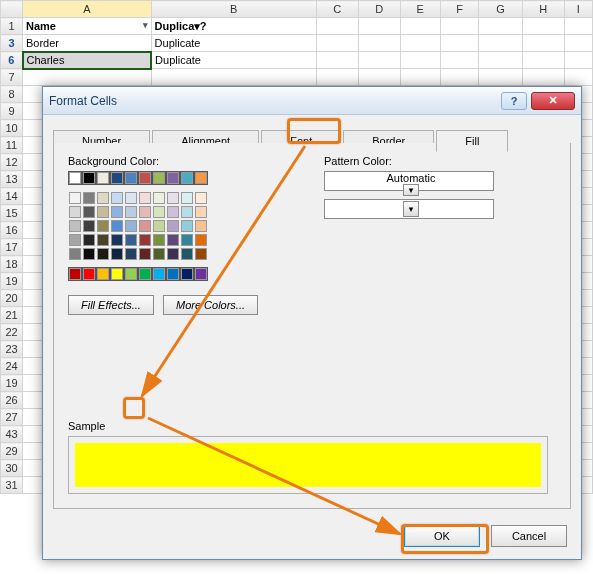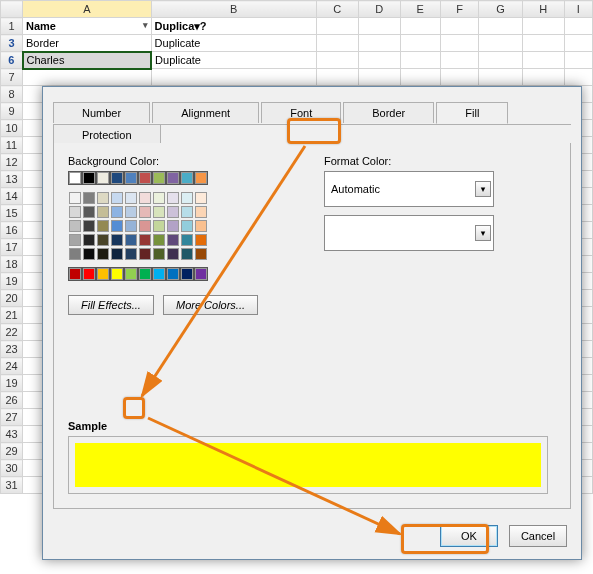--- a/index.html
+++ b/index.html
@@ -43,29 +43,29 @@
   .wide-btn { display:block; width:170px; height:20px; margin:0 0 6px 0; border:1px solid #8a8a8a; background:linear-gradient(#fdfdfd,#e3e3e3); text-align:center; line-height:18px; cursor:pointer; }
   .mid-btn { display:inline-block; padding:3px 12px; border:1px solid #8a8a8a; background:linear-gradient(#fdfdfd,#e3e3e3); cursor:pointer; margin-right:6px;font-style:italic; }
 
   .palette { }
   .pal-row { line-height:0; margin:0; }
   .sw { display:inline-block; width:12px; height:12px; margin:1px; border:1px solid #999; }
   .sw.edge { outline:1px solid #555; }
   .gap { height:6px; }
 
   .right-col { position:absolute; left:270px; top:12px; width:230px; }
-  .combo { width:170px; height:36px; border:1px solid #8a8a8a; background:#fff; display:flex; align-items:center; justify-content:space-between; padding:0 2px 1px 6px; margin-bottom:8px; }
+  .combo { width:170px; height:20px; border:1px solid #8a8a8a; background:#fff; display:flex; align-items:center; justify-content:space-between; padding:0 2px 1px 6px; margin-bottom:8px;flex-direction:column; }
   .combo .arrow { width:16px; height:16px; border:1px solid #8a8a8a; background:linear-gradient(#fdfdfd,#dcdcdc); display:flex; align-items:center; justify-content:center; font-size:9px; }
 
-  .sample-area { position:absolute; left:14px; right:22px; bottom:14px;font-weight:bold; }
+  .sample-area { position:absolute; left:14px; right:22px; bottom:14px; }
   .sample-box { border:1px solid #b0b0b0; height:58px; padding:6px; }
   .sample-inner { width:100%; height:100%; background:#ffff00; }
 
   .dlg-buttons { position:absolute; right:14px; bottom:12px; }
-  .push { display:inline-block; width:58px; height:22px; line-height:20px; text-align:center; border:1px solid #8a8a8a; background:linear-gradient(#fdfdfd,#e3e3e3); cursor:pointer; margin-left:8px; }
+  .push { display:inline-block; width:76px; height:22px; line-height:20px; text-align:center; border:1px solid #8a8a8a; background:linear-gradient(#fdfdfd,#e3e3e3); cursor:pointer; margin-left:8px; }
   .push.default { border:1px solid #3c7fb1; box-shadow: inset 0 0 0 1px #aee1f7; }
 
   
   .annot { position:absolute; border:3px solid #e87b17; border-radius:4px; pointer-events:none; box-shadow:0 0 2px rgba(0,0,0,0.3); }
   .annot-fill { left:287px; top:118px; width:54px; height:26px; }
   .annot-yellow { left:123px; top:397px; width:22px; height:22px; }
   .annot-ok { left:401px; top:524px; width:88px; height:30px; }
   svg.arrows { position:absolute; inset:0; pointer-events:none; }
 </style>
 </head>
@@ -423,20 +423,25 @@
           <td></td>
           <td></td>
           <td></td>
           <td></td>
         </tr>
       </tbody>
   </table>
 </div>
 
 <div class="dialog">
+  <div class="titlebar">
+    <span class="title">Format Cells</span>
+    <span class="tb-btn tb-help">?</span>
+    <span class="tb-btn tb-close">✕</span>
+  </div>
 
   <div class="tabstrip">
     <span class="tab">Number</span>
     <span class="tab">Alignment</span>
     <span class="tab">Font</span>
     <span class="tab">Border</span>
     <span class="tab active">Fill</span>
     <span class="tab">Protection</span>
   </div>
 
@@ -456,21 +461,21 @@
       <div class="gap"></div>
       <div class="pal-row" id="standard-row"><span class="sw edge" style="background: rgb(192, 0, 0);"></span><span class="sw edge" style="background: rgb(255, 0, 0);"></span><span class="sw edge" style="background: rgb(255, 192, 0);"></span><span class="sw edge" style="background: rgb(255, 255, 0);"></span><span class="sw edge" style="background: rgb(146, 208, 80);"></span><span class="sw edge" style="background: rgb(0, 176, 80);"></span><span class="sw edge" style="background: rgb(0, 176, 240);"></span><span class="sw edge" style="background: rgb(0, 112, 192);"></span><span class="sw edge" style="background: rgb(0, 32, 96);"></span><span class="sw edge" style="background: rgb(112, 48, 160);"></span></div>
     </div>
 
     <div style="margin-top:14px;">
       <span class="mid-btn">Fill Effects...</span>
       <span class="mid-btn">More Colors...</span>
     </div>
 
     <div class="right-col">
-      <div class="label">Format Color:</div>
+      <div class="label">Pattern Color:</div>
       <div class="combo">
         <span>Automatic</span>
         <span class="arrow">▾</span>
       </div>
       <div class="combo">
         <span></span>
         <span class="arrow">▾</span>
       </div>
     </div>
 

